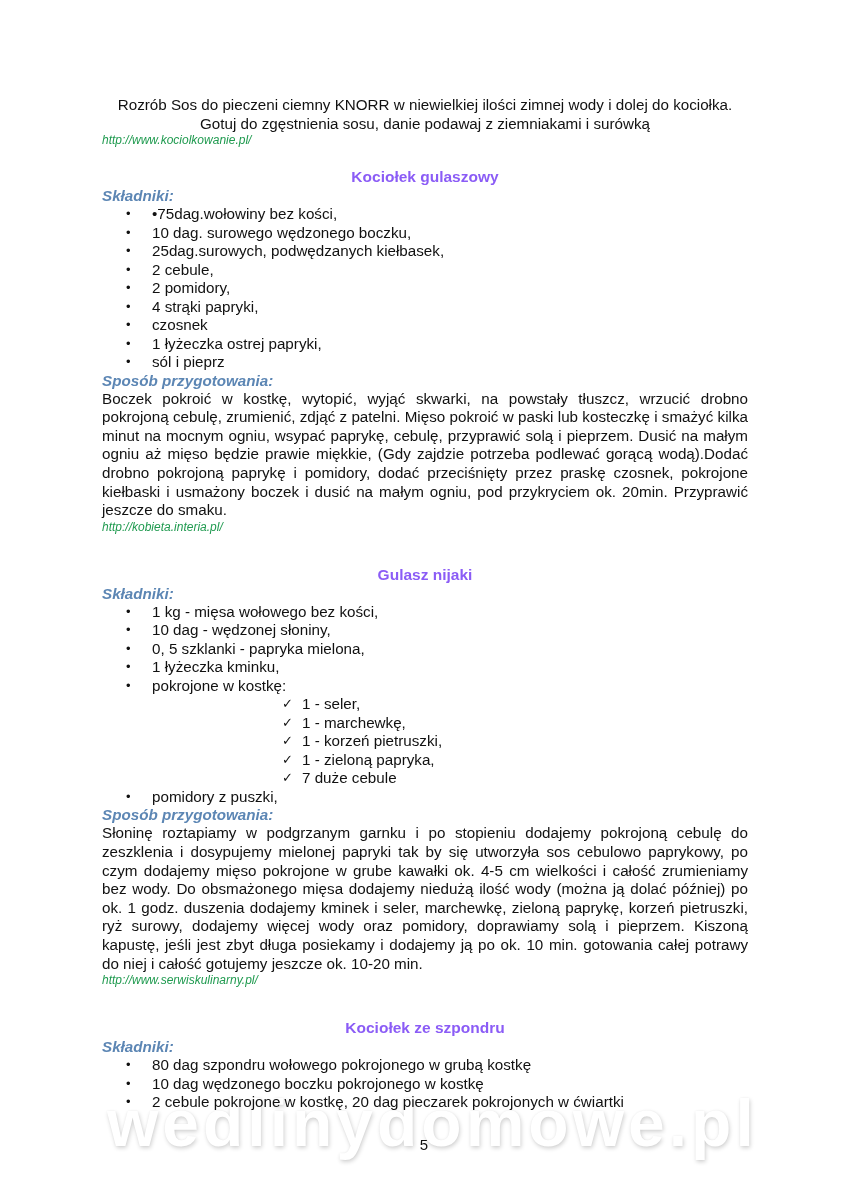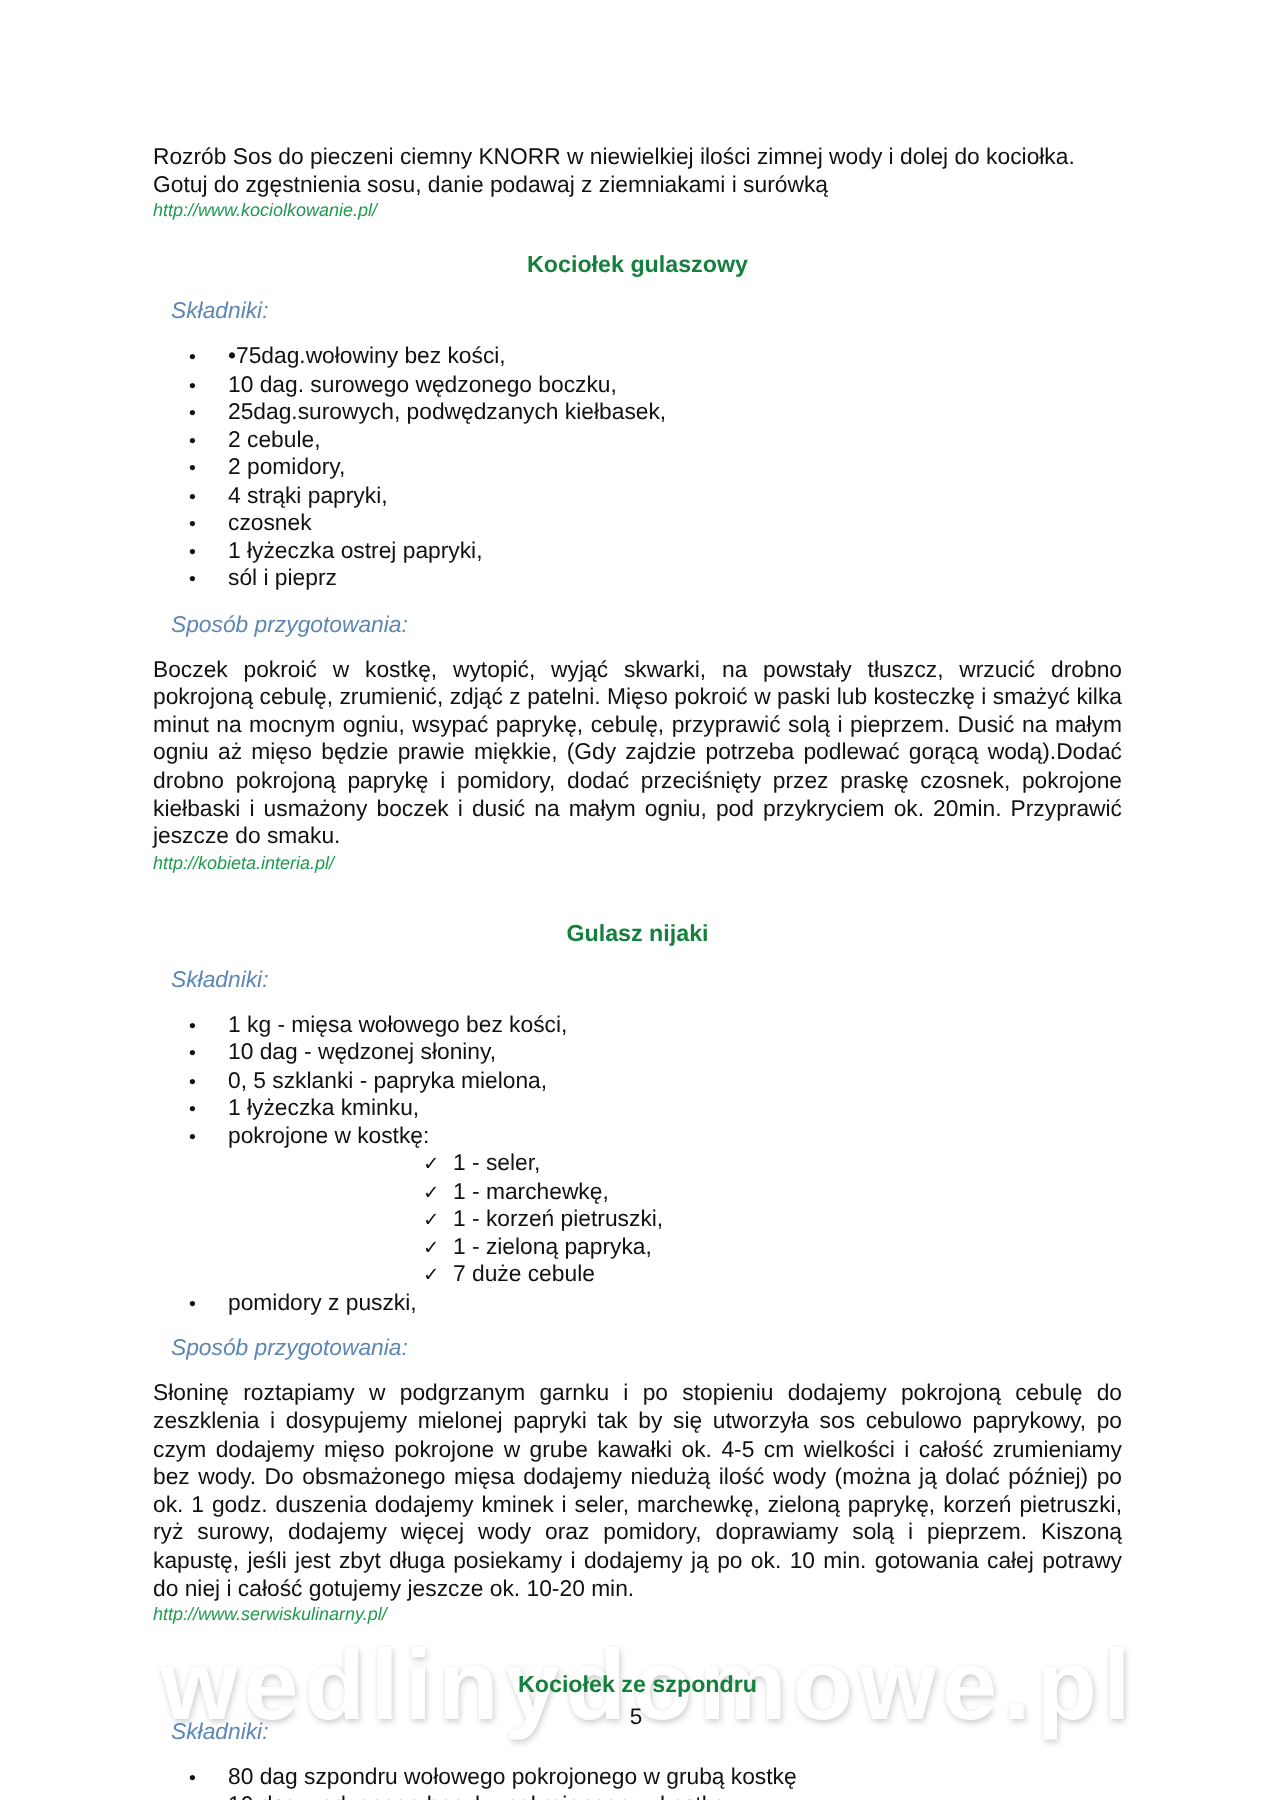--- a/index.html
+++ b/index.html
@@ -1,22 +1,22 @@
 <!DOCTYPE html>
 <html><head>
 <meta charset="utf-8">
 <style>
   html, body { margin: 0; padding: 0; background: #ffffff; }
   body { width: 848px; height: 1200px; position: relative; overflow: hidden; font-family: "Liberation Sans", sans-serif; color: #111; }
   .page { position: absolute; left: 102px; top: 96px; width: 646px; }
   .p { font-size: 15.2px; line-height: 18.6px; text-align: justify; margin: 0; }
-  .p.last { text-align: left; }
+  .p.last { text-align: center; }
   .link { font-size: 12px; font-style: italic; color: #1f9a4f; line-height: 15px; margin: 0; display: block; }
-  .title { font-weight: bold; color: #15803d; font-size: 15.5px; text-align: center; line-height: 20px; margin: 0; position: relative; left: 0; }
-  .section-label { font-weight: normal; font-style: italic; color: #5c86b4; font-size: 15.2px; line-height: 18px; margin: 12px; }
+  .title { font-weight: bold; color: #8b5cf6; font-size: 15.5px; text-align: center; line-height: 20px; margin: 0; position: relative; left: 0; }
+  .section-label { font-weight: bold; font-style: italic; color: #5c86b4; font-size: 15.2px; line-height: 18px; margin: 0; }
   ul.bullets { list-style: none; margin: 0; padding: 0; }
   ul.bullets li { position: relative; padding-left: 50px; font-size: 15.2px; line-height: 18.5px; }
   ul.bullets li .dot { position: absolute; left: 24px; top: 0; font-size: 13px; }
   ul.checks { list-style: none; margin: 0; padding: 0; }
   ul.checks li { position: relative; padding-left: 200px; font-size: 15.2px; line-height: 18.5px; }
   ul.checks li .chk { position: absolute; left: 180px; top: 0; font-size: 13px; }
   .watermark { position: absolute; left: 107px; top: 1088px; width: 640px; text-align: center; font-family: "Liberation Sans", sans-serif; font-weight: bold; font-size: 66px; letter-spacing: 4px; color: #ffffff; text-shadow: 1px 2px 4px rgba(0,0,0,0.18), 0 0 2px rgba(0,0,0,0.05); line-height: 70px; }
   .page-number { position: absolute; left: 0; width: 848px; top: 1136px; text-align: center; font-size: 15px; color: #111; }
 </style>
 </head>

